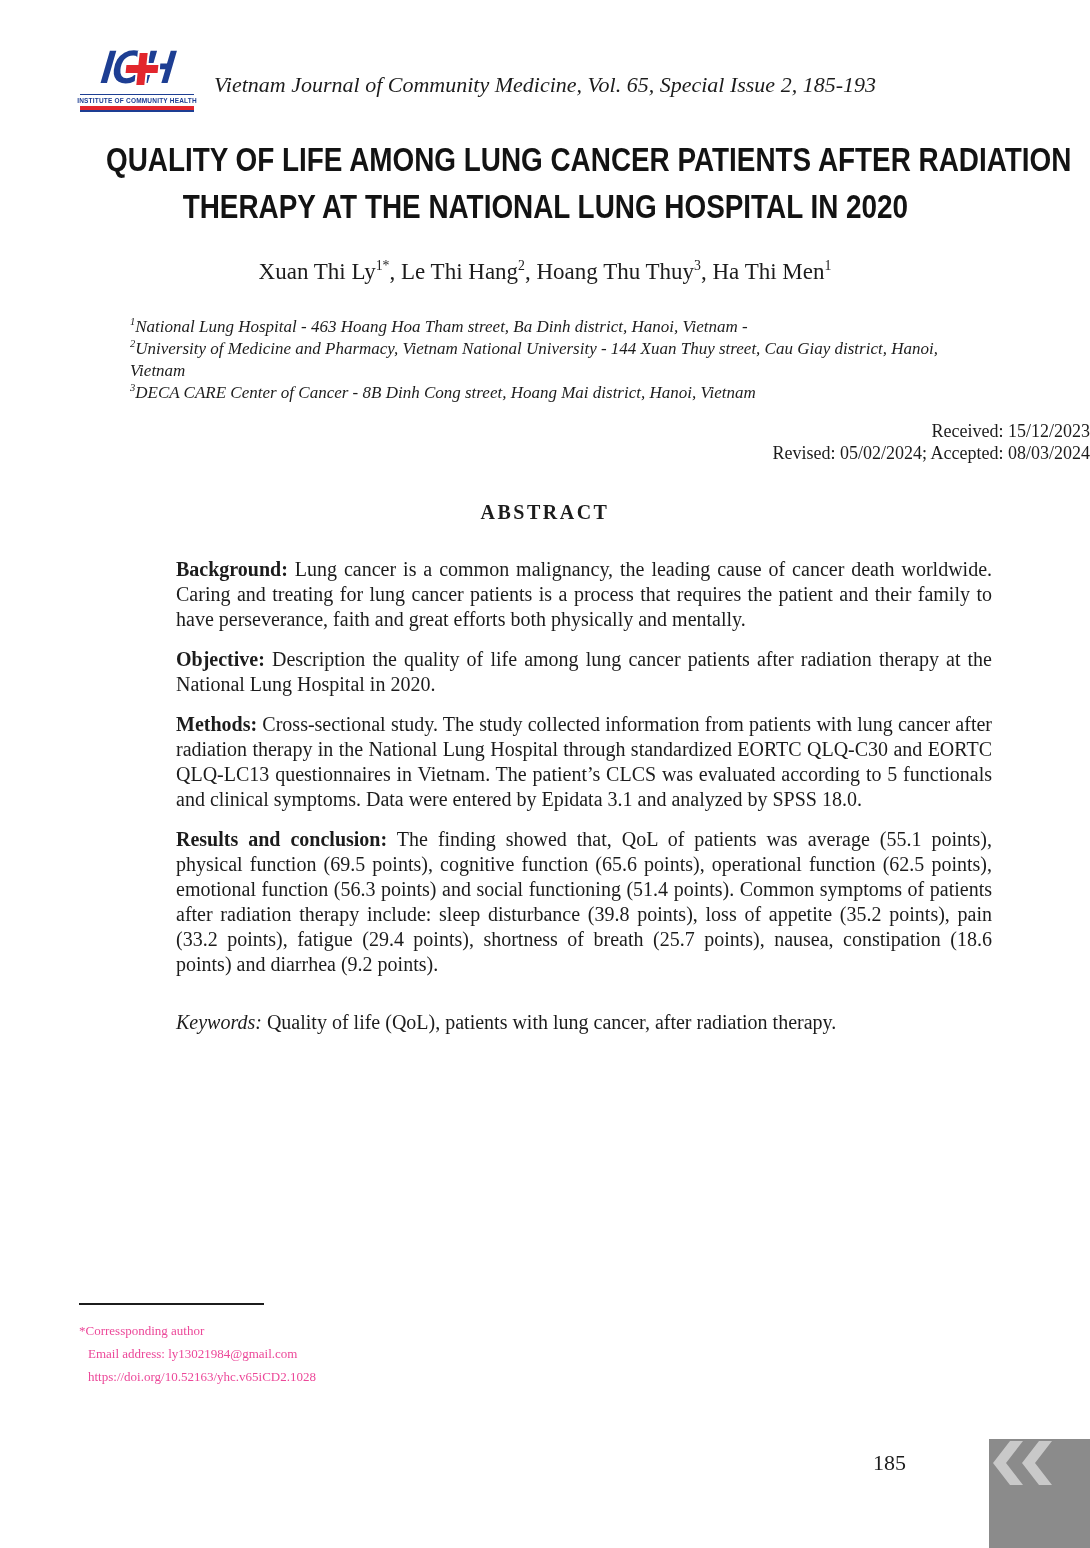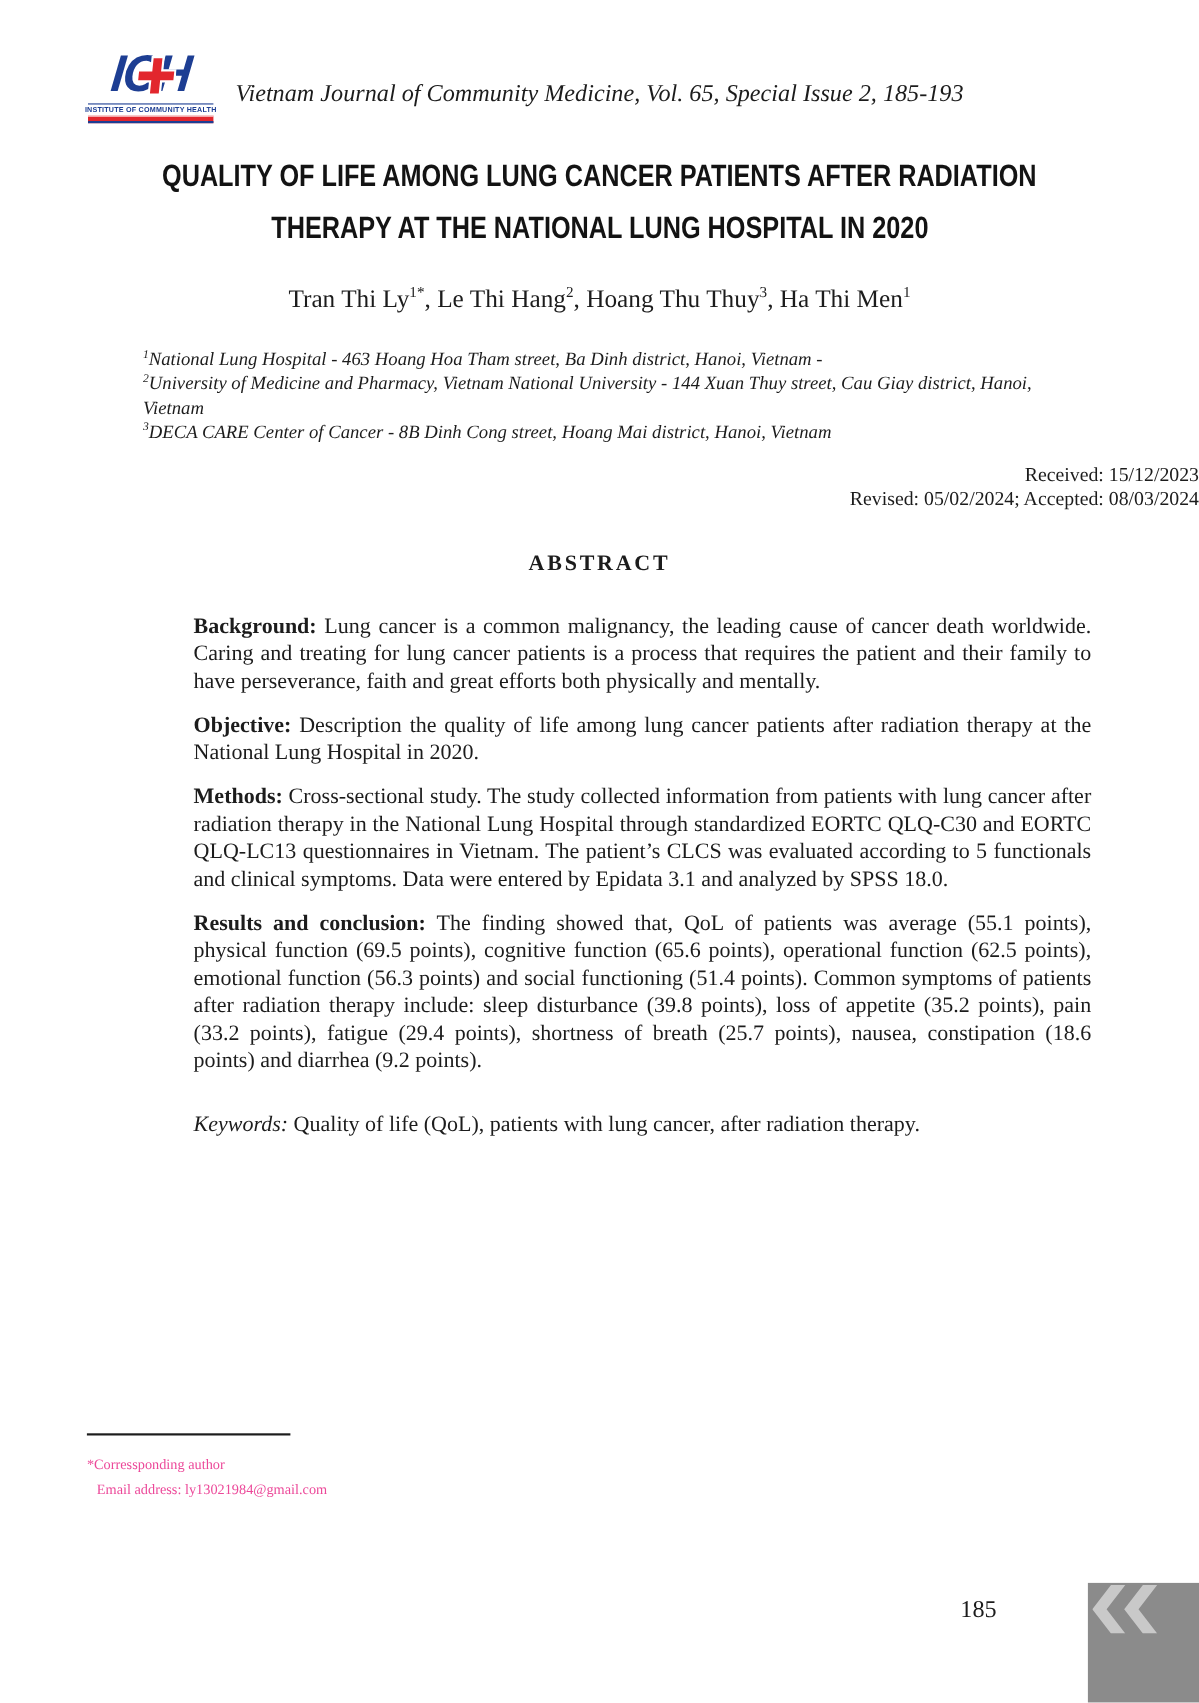--- a/index.html
+++ b/index.html
@@ -31,21 +31,21 @@
   }
   .journal-line {
     position:absolute; left:0; top:72px; width:1090px; text-align:center;
     font-style:italic; font-size:22px; color:#1c1c1c;
   }
 
   
   .title-block { position:absolute; left:0; top:136px; width:1090px; text-align:center; }
   .title-line {
     display:block; font-family:"Liberation Sans",sans-serif; font-weight:bold;
-    font-size:28px; line-height:47px; color:#131313; letter-spacing:0;
+    font-size:34px; line-height:47px; color:#131313; letter-spacing:0;
   }
   .title-line > span { display:inline-block; transform:scaleX(0.82); white-space:nowrap; }
   .authors {
     position:absolute; left:0; top:259px; width:1090px; text-align:center;
     font-size:23px; color:#1c1c1c;
   }
   .authors sup { font-size:60%; vertical-align:super; line-height:0; }
   .affiliations {
     position:absolute; left:130px; top:316px; width:830px; text-align:left;
     font-style:italic; font-size:17px; line-height:22px; color:#1c1c1c;
@@ -100,21 +100,21 @@
     <div class="logo-redbar"></div>
   </div>
   <div class="journal-line">Vietnam Journal of Community Medicine, Vol. 65, Special Issue 2, 185-193</div>
 
   <div class="title-block">
     <span class="title-line"><span>QUALITY OF LIFE AMONG LUNG CANCER PATIENTS AFTER RADIATION</span></span>
     <span class="title-line"><span>THERAPY AT THE NATIONAL LUNG HOSPITAL IN 2020</span></span>
   </div>
 
   <div class="authors">
-    <span>Tran Thi Ly</span><sup>1*</sup><span>, </span><span>Le Thi Hang</span><sup>2</sup><span>, </span><span>Hoang Thu Thuy</span><sup>3</sup><span>, </span><span>Ha Thi Men</span><sup>1</sup>
+    <span>Xuan Thi Ly</span><sup>1*</sup><span>, </span><span>Le Thi Hang</span><sup>2</sup><span>, </span><span>Hoang Thu Thuy</span><sup>3</sup><span>, </span><span>Ha Thi Men</span><sup>1</sup>
   </div>
 
   <div class="affiliations">
     <sup>1</sup><span>National Lung Hospital - 463 Hoang Hoa Tham street, Ba Dinh district, Hanoi, Vietnam -</span><br>
     <sup>2</sup><span>University of Medicine and Pharmacy, Vietnam National University - 144 Xuan Thuy street, Cau Giay district, Hanoi, Vietnam</span><br>
     <sup>3</sup><span>DECA CARE Center of Cancer - 8B Dinh Cong street, Hoang Mai district, Hanoi, Vietnam</span>
   </div>
 
   <div class="dates">
     <div>Received: 15/12/2023</div>
@@ -128,20 +128,21 @@
     <p><b>Objective:</b> <span>Description the quality of life among lung cancer patients after radiation therapy at the National Lung Hospital in 2020.</span></p>
     <p><b>Methods:</b> <span>Cross-sectional study. The study collected information from patients with lung cancer after radiation therapy in the National Lung Hospital through standardized EORTC QLQ-C30 and EORTC QLQ-LC13 questionnaires in Vietnam. The patient’s CLCS was evaluated according to 5 functionals and clinical symptoms. Data were entered by Epidata 3.1 and analyzed by SPSS 18.0.</span></p>
     <p><b>Results and conclusion:</b> <span>The finding showed that, QoL of patients was average (55.1 points), physical function (69.5 points), cognitive function (65.6 points), operational function (62.5 points), emotional function (56.3 points) and social functioning (51.4 points). Common symptoms of patients after radiation therapy include: sleep disturbance (39.8 points), loss of appetite (35.2 points), pain (33.2 points), fatigue (29.4 points), shortness of breath (25.7 points), nausea, constipation (18.6 points) and diarrhea (9.2 points).</span></p>
     <p class="keywords"><span class="kw-label">Keywords:</span> <span>Quality of life (QoL), patients with lung cancer, after radiation therapy.</span></p>
   </div>
 
   <div class="footnote-rule"></div>
   <div class="footnote">
     <div>*Corressponding author</div>
     <div class="fn-indent">Email address: ly13021984@gmail.com</div>
+    <div class="fn-indent">https://doi.org/10.52163/yhc.v65iCD2.1028</div>
   </div>
 
   <div class="page-number">185</div>
   <div class="corner-box">
     <svg class="corner-chevrons" width="60" height="44" viewBox="0 0 60 44">
       <polygon points="30,0 17,0 0,22 17,44 30,44 13,22" fill="#c9c9c9"></polygon>
       <polygon points="59,0 46,0 29,22 46,44 59,44 42,22" fill="#c9c9c9"></polygon>
     </svg>
   </div>
 

